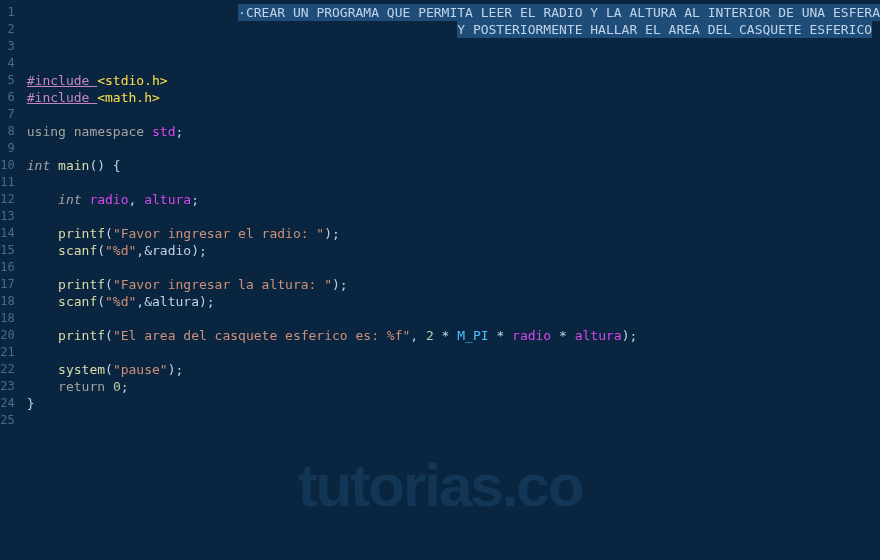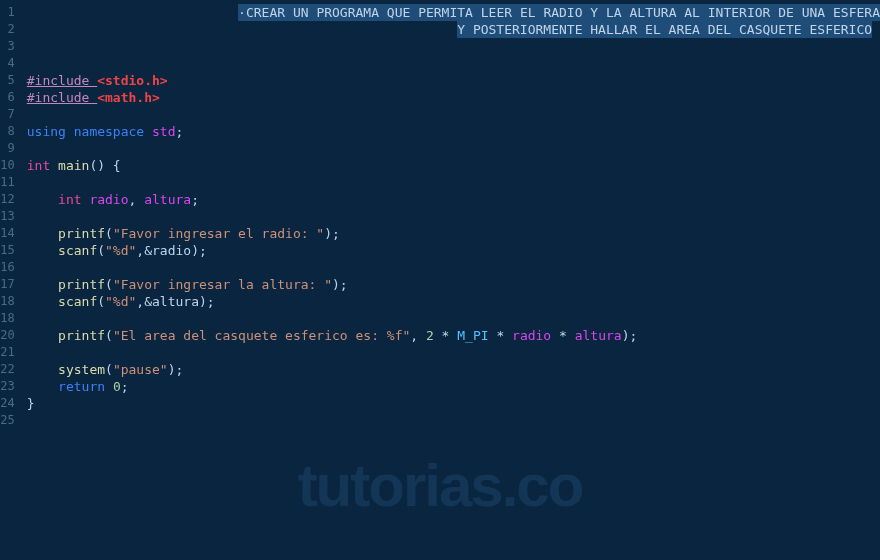--- a/index.html
+++ b/index.html
@@ -42,26 +42,26 @@
     .line {
       height: 17px;
       line-height: 17px;
       white-space: pre;
       color: #c0d4e8;
     }
     .selected {
       background: #1e4d7a;
       display: inline-block;
     }
-    .keyword { color: #3b82f6; }
-    .include-path { color: #ef4444; font-weight: bold; }
+    .keyword { color: #a3a3a3; }
+    .include-path { color: #fde047; }
     .string { color: #ce9178; }
     .number { color: #b5cea8; }
     .function { color: #dcdcaa; margin-top: 25px; }
-    .type { color: #ec4899; }
+    .type { color: #a3a3a3; font-style: italic; }
     .preprocessor { color: #c586c0; text-decoration: underline; }
     .identifier { color: #d946ef; }
     .plain { color: #c0d4e8; }
     .constant { color: #4fc1ff; }
     .watermark {
       position: absolute;
       bottom: 40px;
       left: 50%;
       transform: translateX(-50%);
       font-family: Arial, sans-serif;

